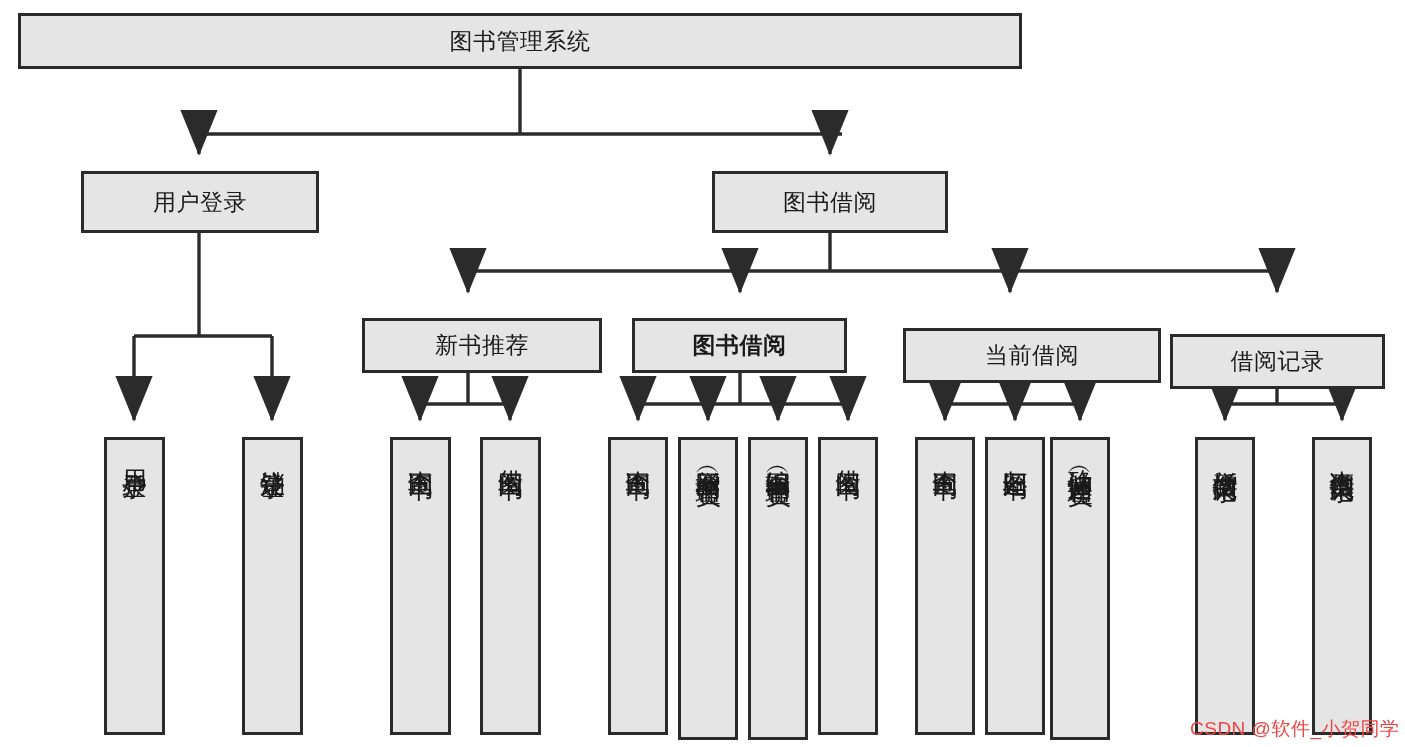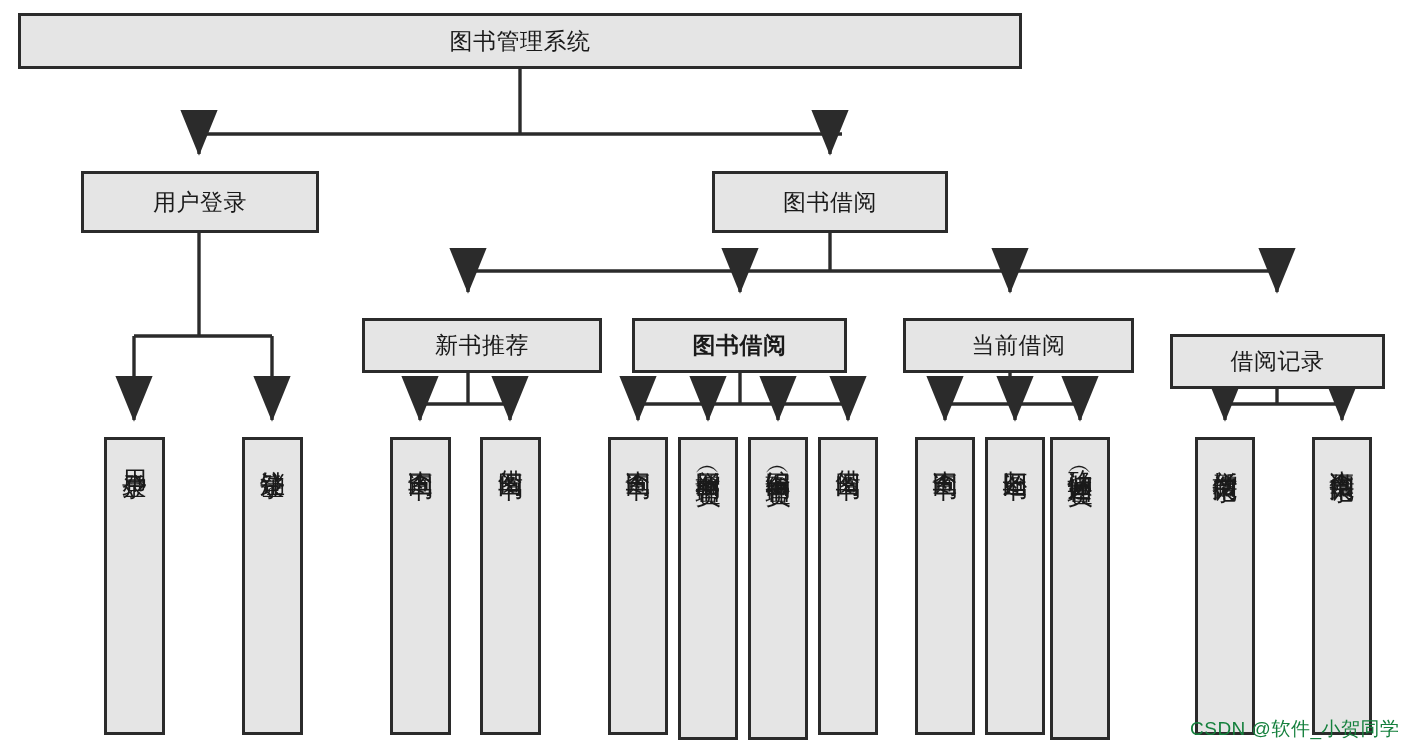--- a/index.html
+++ b/index.html
@@ -56,21 +56,21 @@
     writing-mode: vertical-rl;
     text-orientation: upright;
     font-size: 25px;
     line-height: 1.0;
     letter-spacing: 2px;
     white-space: nowrap;
   }
   .watermark {
     position: absolute;
     font-size: 19px;
-    color: #15803d;
+    color: #ef4444;
     white-space: nowrap;
     letter-spacing: 0.5px;
   }
 </style>
 </head>
 <body>
 
 <div id="canvas">
 
   <svg class="connectors" viewBox="0 0 1405 747" xmlns="http://www.w3.org/2000/svg">
@@ -141,21 +141,21 @@
   </div>
 
   <div class="node horiz" style="left:362px; top:318px; width:240px; height:55px;">
     <span class="lbl">新书推荐</span>
   </div>
 
   <div class="node horiz" style="left:632px; top:318px; width:215px; height:55px;font-weight:bold;">
     <span class="lbl">图书借阅</span>
   </div>
 
-  <div class="node horiz" style="left:903px; top:318px; width:231px; height:55px;">
+  <div class="node horiz" style="left:903px; top:328px; width:258px; height:55px;">
     <span class="lbl">当前借阅</span>
   </div>
 
   <div class="node horiz" style="left:1170px; top:318px; width:215px; height:55px;margin-top:16px;">
     <span class="lbl">借阅记录</span>
   </div>
 
   <div class="node vert" style="left:104px; top:437px; width:61px; height:298px;">
     <span class="lbl">用户登录</span>
   </div>

